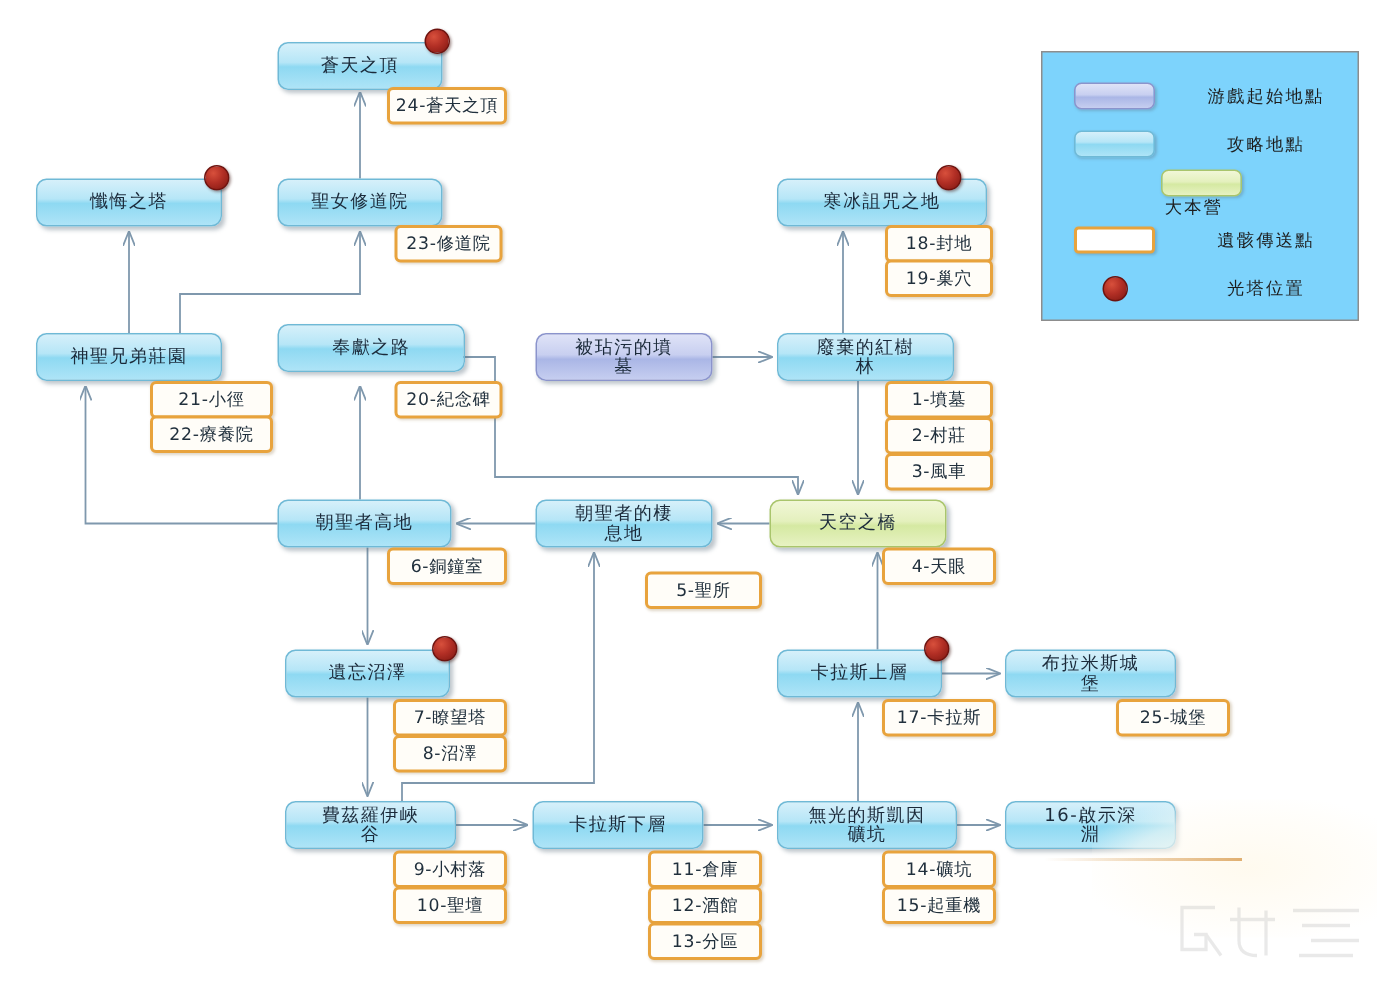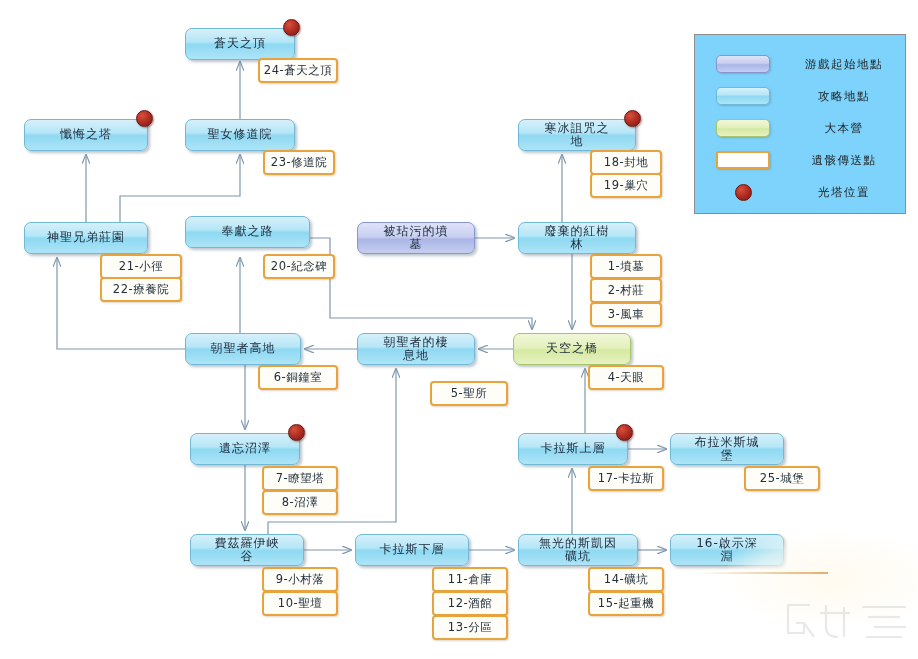--- a/index.html
+++ b/index.html
@@ -228,21 +228,21 @@
       </div>
       <div class="node cyan" style="left: 185px; top: 216px; width: 125px; height: 32px; text-align: right;">
         <span>奉獻之路</span>
       </div>
       <div class="node purple" style="left: 357px; top: 222px; width: 118px; height: 32px;">
         <span>被玷污的墳墓</span>
       </div>
       <div class="node cyan" style="left: 518px; top: 222px; width: 118px; height: 32px;">
         <span>廢棄的紅樹林</span>
       </div>
-      <div class="node cyan" style="left: 518px; top: 119px; width: 118px; height: 32px;">
+      <div class="node cyan" style="left: 518px; top: 119px; width: 140px; height: 32px;">
         <span>寒冰詛咒之地</span>
       </div>
       <div class="beacon" style="left: 624px; top: 110px;"></div>
       <div class="node cyan" style="left: 185px; top: 333px; width: 116px; height: 32px;">
         <span>朝聖者高地</span>
       </div>
       <div class="node cyan" style="left: 357px; top: 333px; width: 118px; height: 32px;">
         <span>朝聖者的棲息地</span>
       </div>
       <div class="node green" style="left: 513px; top: 333px; width: 118px; height: 32px;">
@@ -353,21 +353,21 @@
           <div class="lg-swatch purple"></div>
         </div>
         <div class="lg-label">游戲起始地點</div>
       </div>
       <div class="lg-row" style="top: 46px;">
         <div class="lg-swatch-wrap">
           <div class="lg-swatch cyan"></div>
         </div>
         <div class="lg-label">攻略地點</div>
       </div>
-      <div class="lg-row" style="top: 78px;">
+      <div class="lg-row" style="top: 78px; flex-direction: column;">
         <div class="lg-swatch-wrap">
           <div class="lg-swatch green"></div>
         </div>
         <div class="lg-label">大本營</div>
       </div>
       <div class="lg-row" style="top: 110px;">
         <div class="lg-swatch-wrap">
           <div class="lg-swatch chip"></div>
         </div>
         <div class="lg-label">遺骸傳送點</div>

